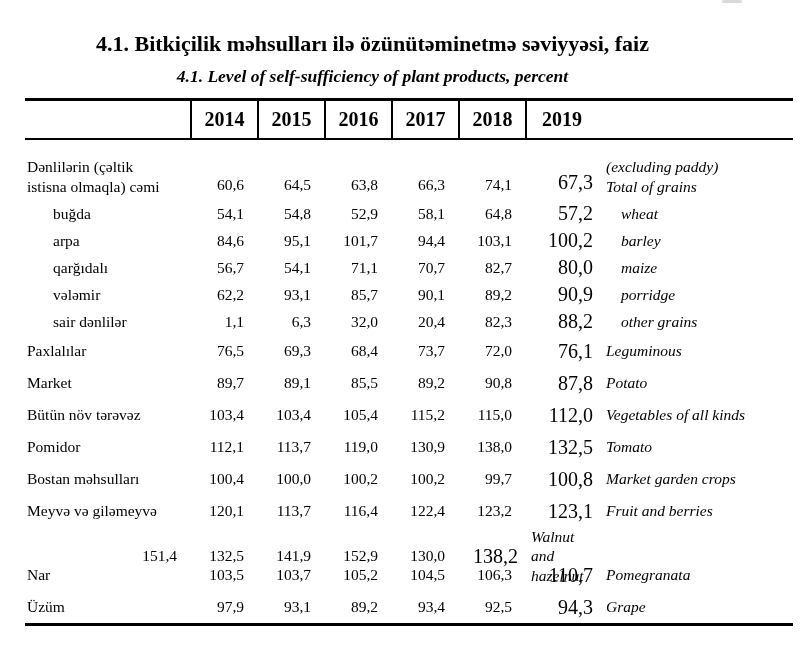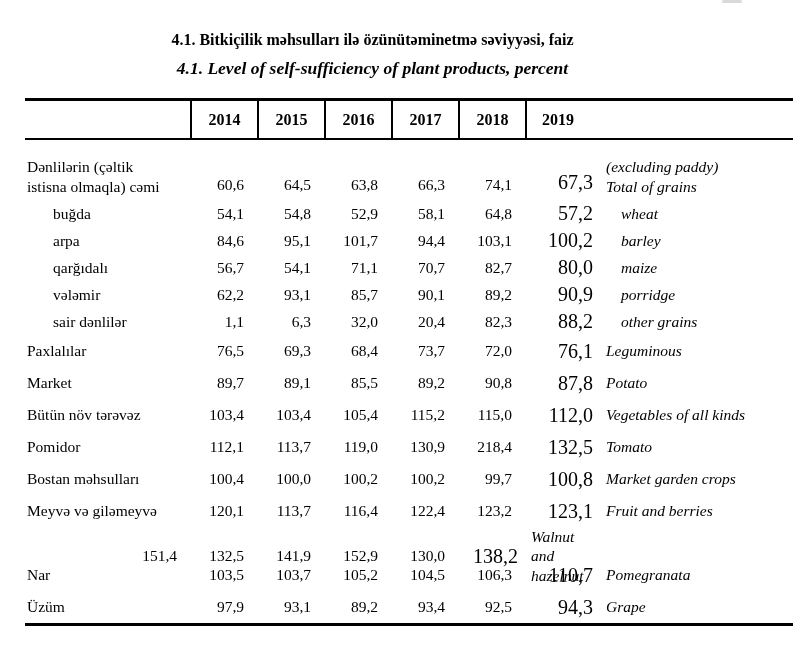--- a/index.html
+++ b/index.html
@@ -23,21 +23,21 @@
     height: 3px;
     background: #d9d9d9;
     border-radius: 2px;
   }
   .titles {
     padding-top: 31px;
     width: 745px;
     text-align: center;
   }
   .title-az {
-    font-size: 16px;
+    font-size: 22px;
     font-weight: bold;
     margin: 0 0 9px 0;
   }
   .title-en {
     font-size: 17.5px;
     font-weight: bold;
     font-style: italic;
     margin: 0 0 11px 0;
   }
   .stat-table {
@@ -56,21 +56,21 @@
     border-bottom: 2px solid #000000;
     height: 37px;
   }
   .thead .yh {
     border-left: 2px solid #000000;
     height: 100%;
     display: flex;
     align-items: center;
     justify-content: center;
     font-weight: bold;
-    font-size: 16px;
+    font-size: 20px;
   }
   .thead .yh-last {
     grid-column: 7 / 9;
     justify-content: flex-start;
     padding-left: 15px;
   }
   .tbody {
     border-bottom: 3px solid #000000;
     margin-top: 7px;
   }
@@ -215,21 +215,21 @@
       <div class="num19">112,0</div>
       <div class="c en">Vegetables of all kinds</div>
     </div>
 
     <div class="trow row-main">
       <div class="c label">Pomidor</div>
       <div class="num">112,1</div>
       <div class="num">113,7</div>
       <div class="num">119,0</div>
       <div class="num">130,9</div>
-      <div class="num">218,4</div>
+      <div class="num">138,0</div>
       <div class="num19">132,5</div>
       <div class="c en">Tomato</div>
     </div>
 
     <div class="trow row-main">
       <div class="c label">Bostan məhsulları</div>
       <div class="num">100,4</div>
       <div class="num">100,0</div>
       <div class="num">100,2</div>
       <div class="num">100,2</div>

